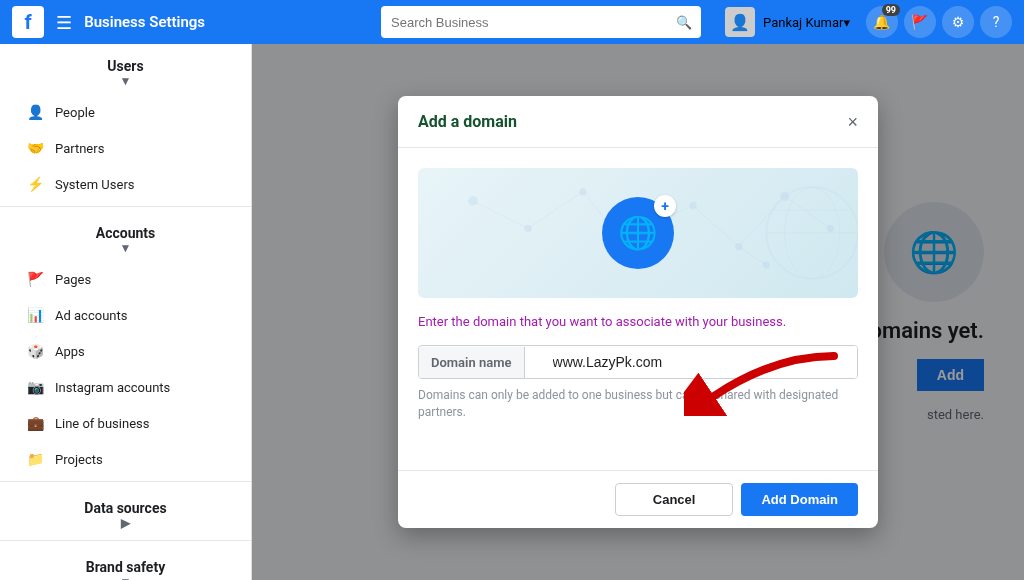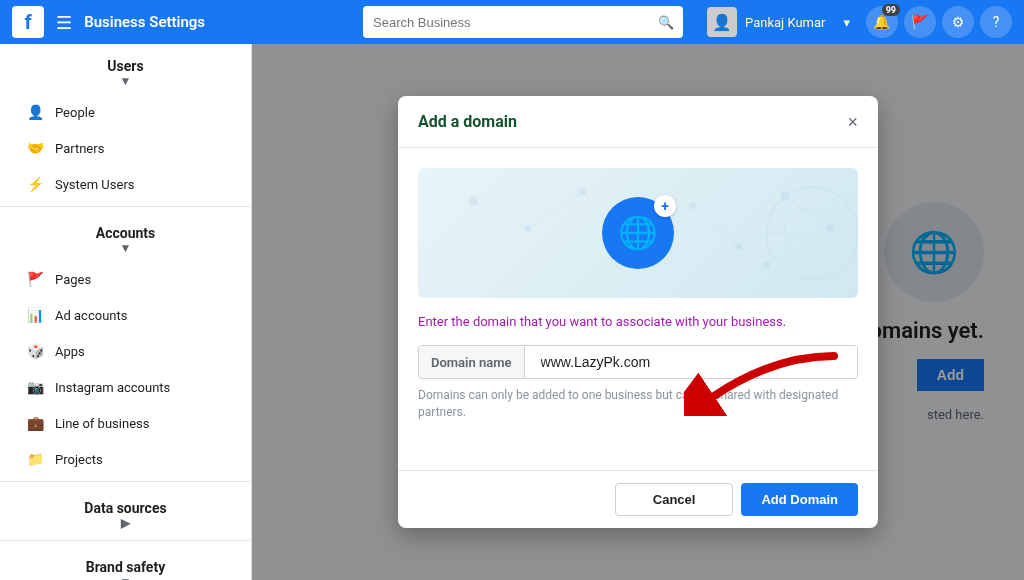--- a/index.html
+++ b/index.html
@@ -67,23 +67,23 @@
     }
     .topbar-avatar {
       width: 30px; height: 30px;
       background: #ccc;
       border-radius: 4px;
       display: flex; align-items: center; justify-content: center;
       color: #555;
       font-size: 16px;
     }
     .topbar-user {
-      color: #fef9c3;
-      font-size: 13px;
-      display: flex; align-items: center; gap: 18px;
+      color: #000000;
+      font-size: 13px;
+      display: flex; align-items: center; gap: 0;
     }
     .topbar-icons {
       display: flex; align-items: center; gap: 6px;
       margin-left: 8px;
     }
     .topbar-icon-btn {
       width: 32px; height: 32px;
       background: rgba(255,255,255,0.2);
       border-radius: 50%;
       display: flex; align-items: center; justify-content: center;
@@ -286,21 +286,21 @@
       box-shadow: 0 1px 3px rgba(0,0,0,0.2);
     }
     .modal-desc {
       font-size: 13px;
       color: #a21caf;
       margin-bottom: 16px;
     }
     .modal-field {
       display: flex;
       align-items: center;
-      gap: 4px;
+      gap: 16px;
       margin-bottom: 8px;
       border: 1px solid #ccd0d5;
       border-radius: 4px;
       overflow: hidden;
     }
     .modal-field-label {
       padding: 8px 12px;
       background: #f5f6f7;
       font-size: 13px;
       color: #606770;

